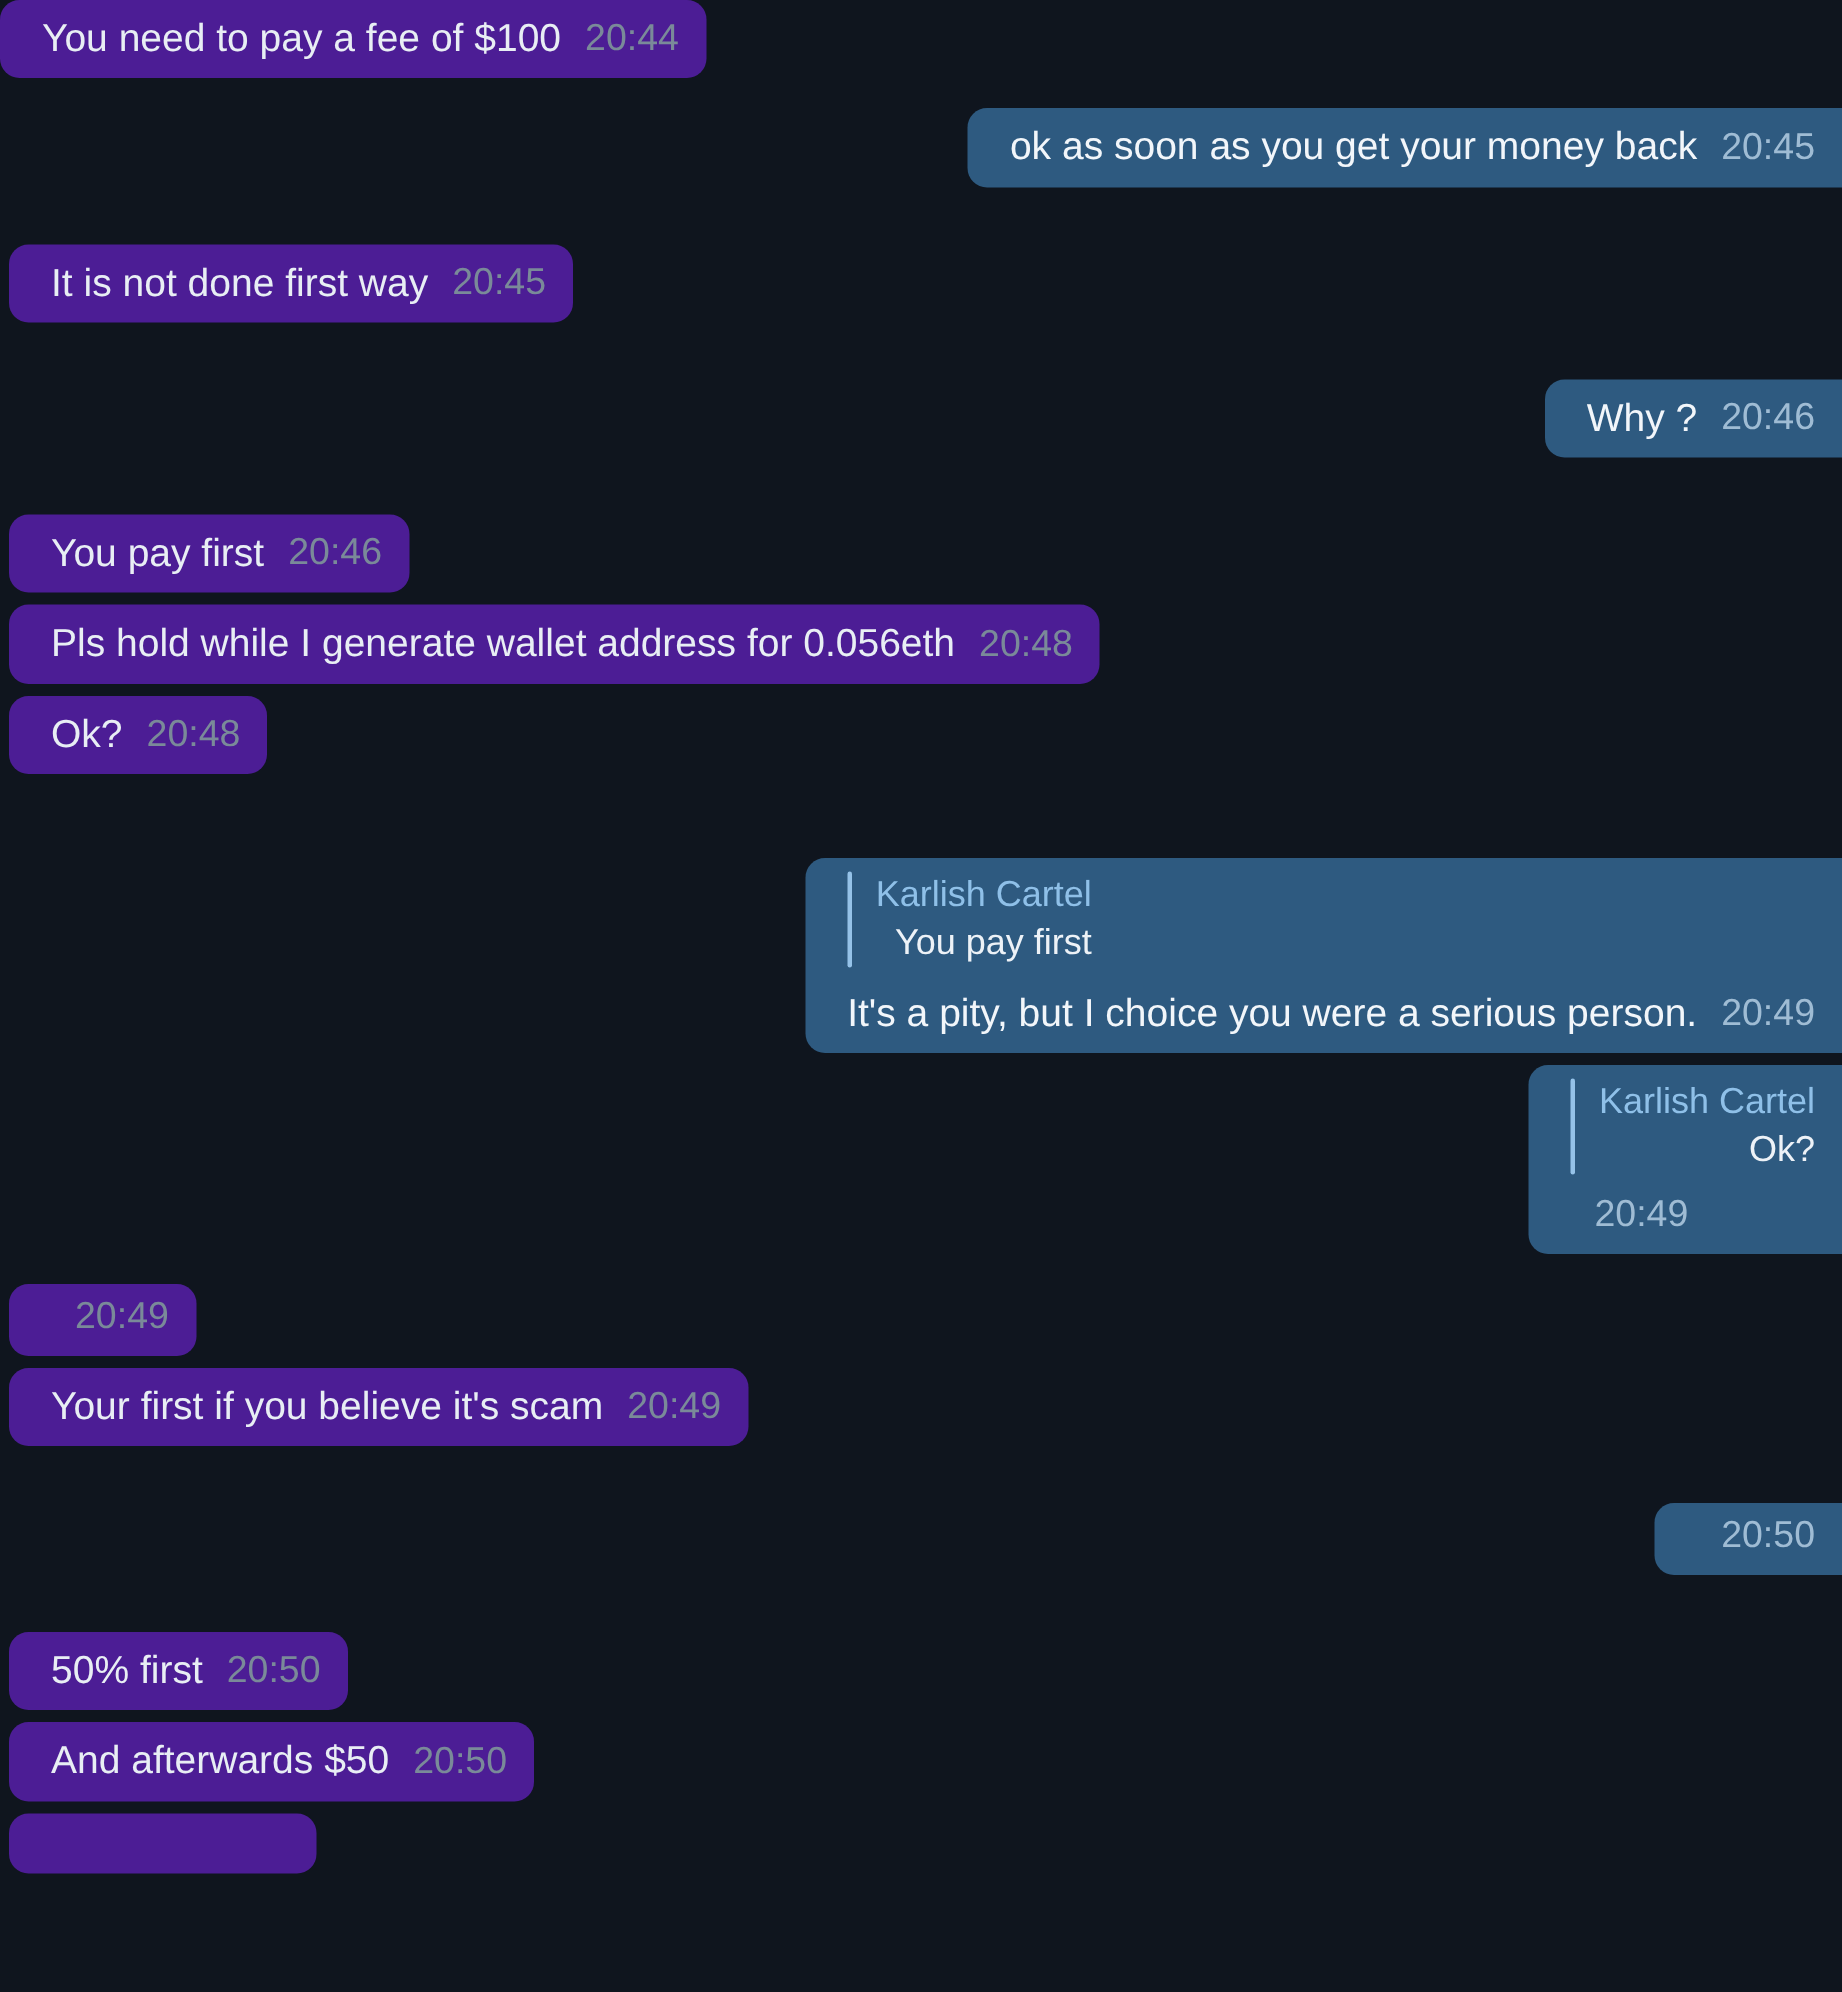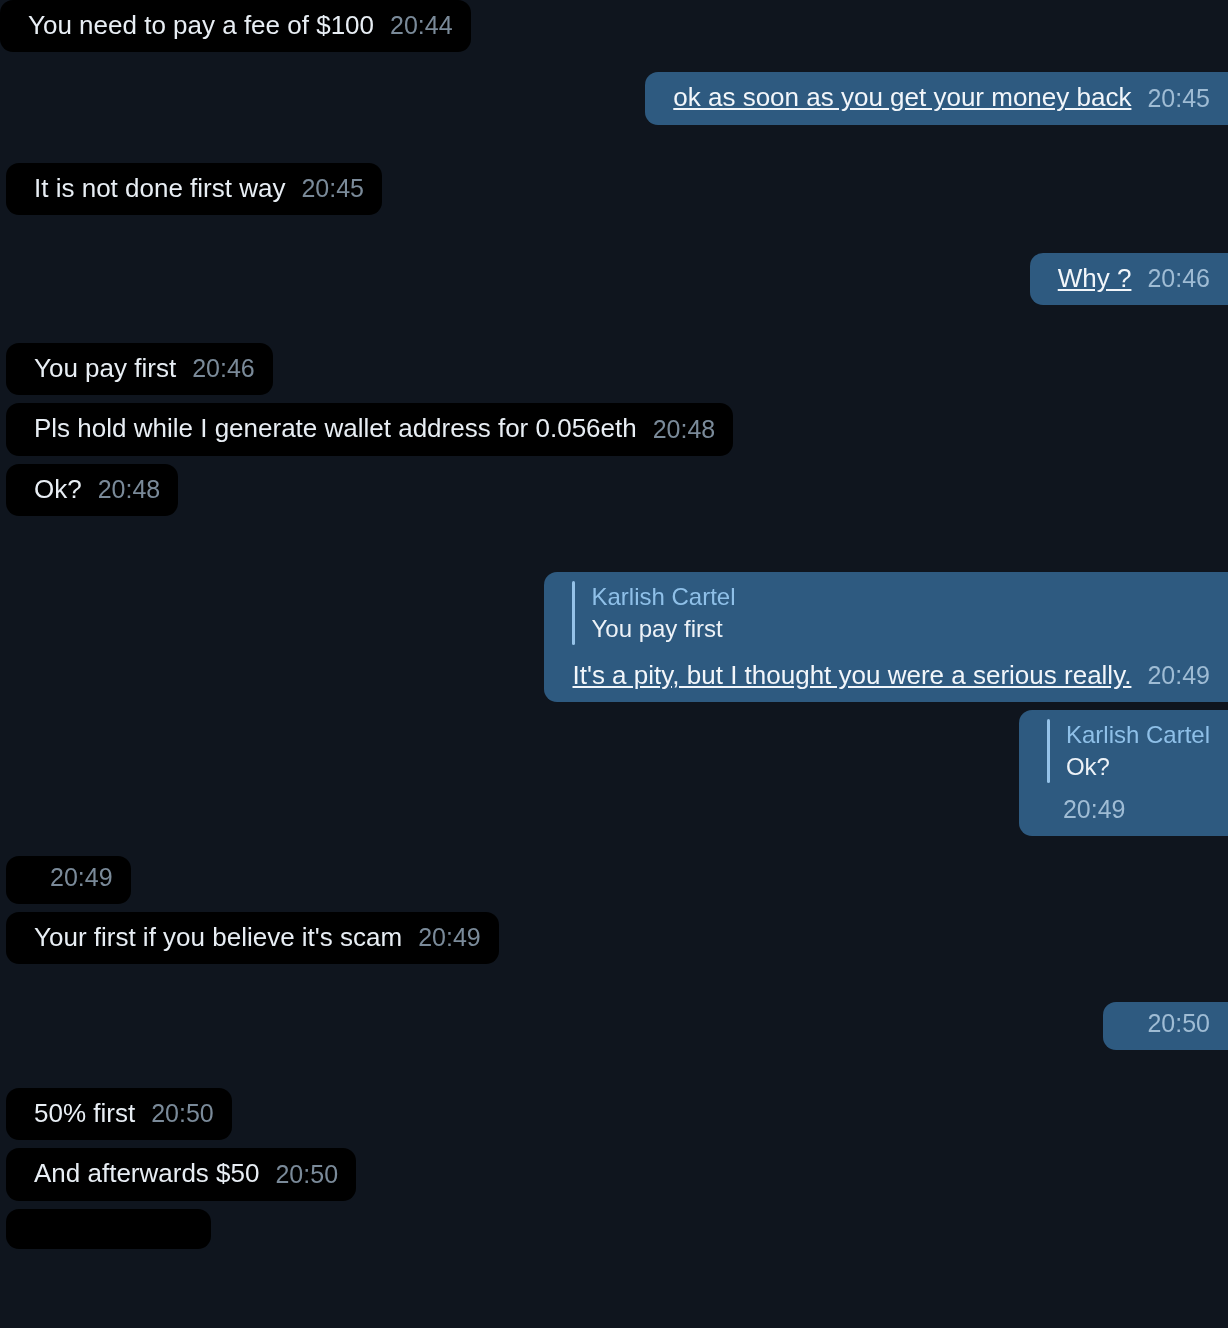--- a/index.html
+++ b/index.html
@@ -39,21 +39,21 @@
     padding: 9px 18px 10px 28px;
     display: flex;
     align-items: flex-end;
     color: #e9eef3;
     font-size: 26px;
     line-height: 1.28;
   }
 
   
   .bubble.in {
-    background: #000000;
+    background: #4c1d95;
     margin-left: 6px;
     border-top-left-radius: 13px;
     border-bottom-left-radius: 13px;
   }
   
   .msg-row.flush .bubble.in {
     margin-left: 0;
     border-top-left-radius: 13px;
     border-bottom-left-radius: 13px;
   }
@@ -63,21 +63,21 @@
     background: #2e5a80;
     margin-right: -14px;
     padding-right: 32px;
   }
 
   .bubble-text {
     white-space: pre-wrap;
     word-break: break-word;
   }
   .bubble.in .bubble-text  { color: #e8eef4; }
-  .bubble.out .bubble-text { color: #f2f6fa; text-decoration: underline; }
+  .bubble.out .bubble-text { color: #f2f6fa; }
 
   .time {
     flex: 0 0 auto;
     margin-left: 16px;
     font-size: 25px;
     line-height: 1;
     padding-bottom: 4px;
     white-space: nowrap;
   }
   .bubble.in  .time { color: #7a8a99; }
@@ -91,20 +91,21 @@
   .body-flow {
     display: flex;
     align-items: flex-end;
     min-width: 0;
   }
 
   .quote {
     display: flex;
     margin-bottom: 14px;
     padding-left: 0;
+    text-align: right;
   }
   .quote-bar {
     flex: 0 0 auto;
     width: 3px;
     border-radius: 2px;
     background: #95c2e8;
     margin-right: 16px;
   }
   .quote-content {
     min-width: 0;
@@ -195,21 +196,21 @@
     <div class="bubble out">
       <div class="body">
         <div class="quote">
           <div class="quote-bar"></div>
           <div class="quote-content">
             <div class="quote-author">Karlish Cartel</div>
             <div class="quote-text">You pay first</div>
           </div>
         </div>
         <div class="body-flow">
-          <span class="bubble-text multiline">It's a pity, but I thought you were a serious really.</span>
+          <span class="bubble-text multiline">It's a pity, but I choice you were a serious person.</span>
           <span class="time">20:49</span>
         </div>
       </div>
     </div>
   </div>
   <div class="gap-1"></div>
 
   <div class="msg-row out">
     <div class="bubble out">
       <div class="body">

